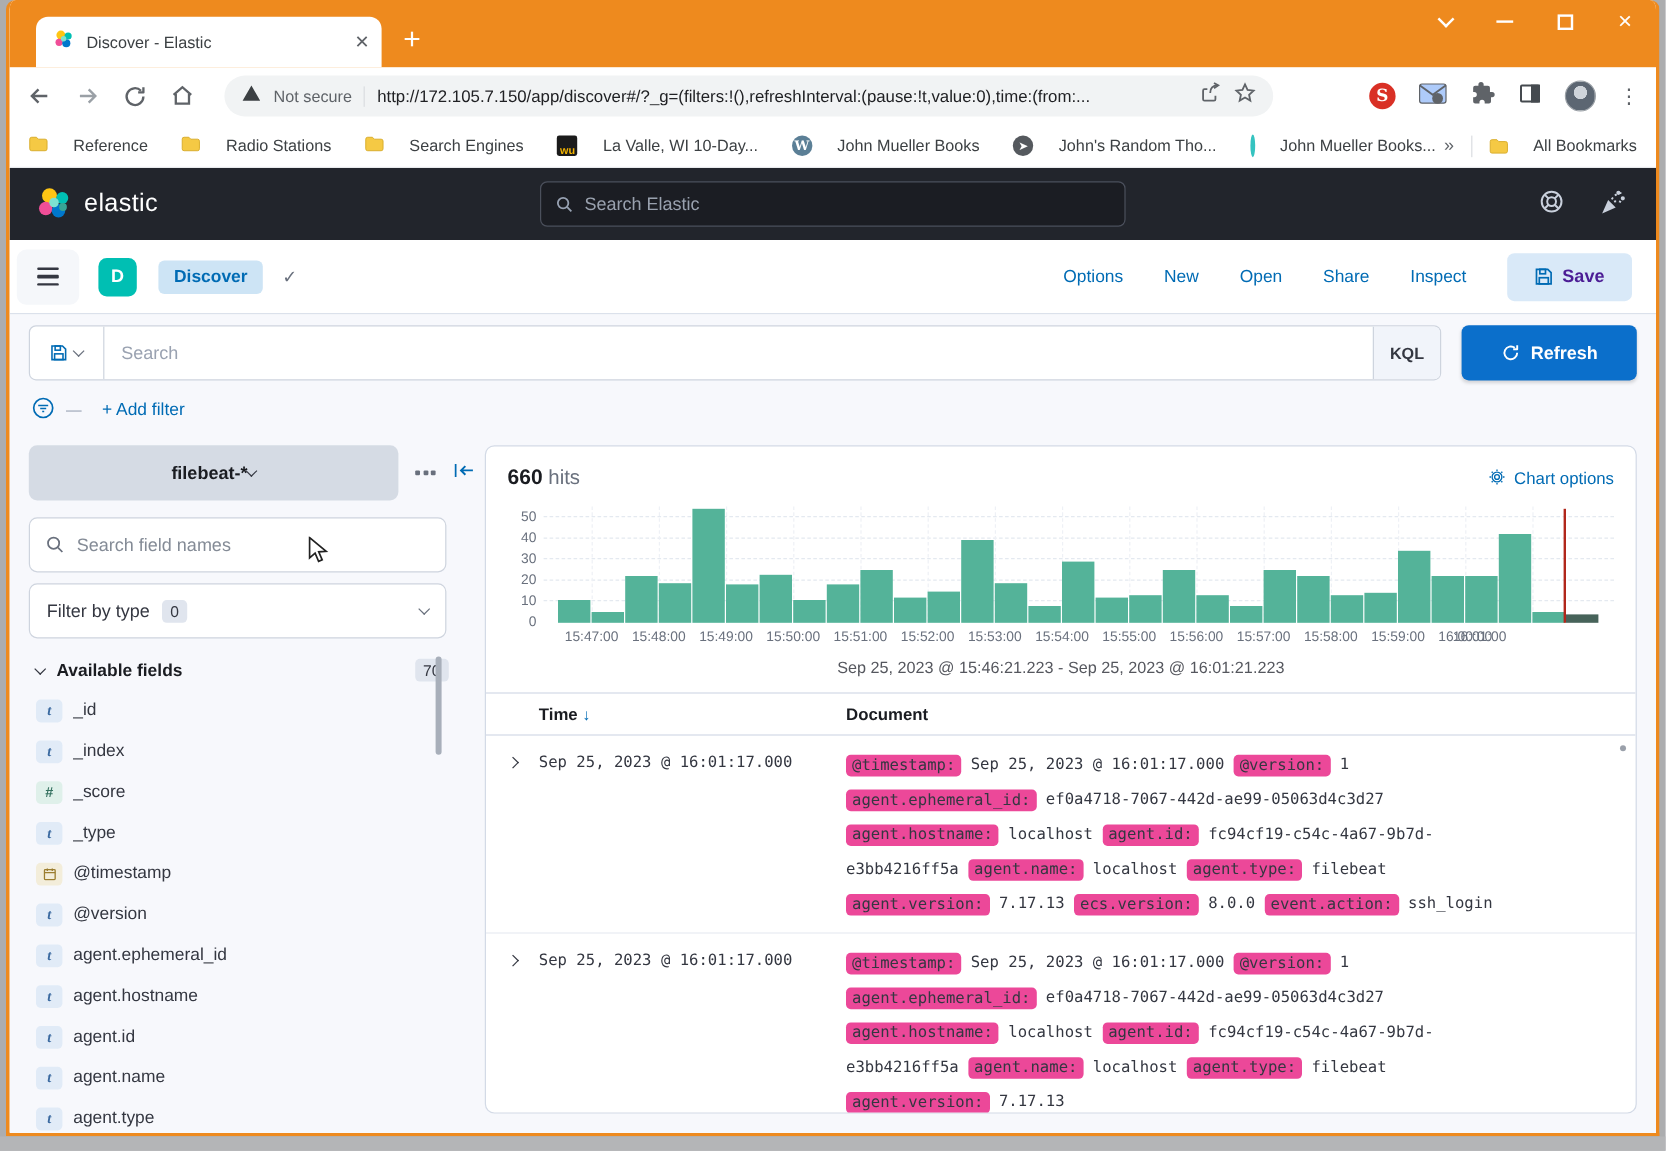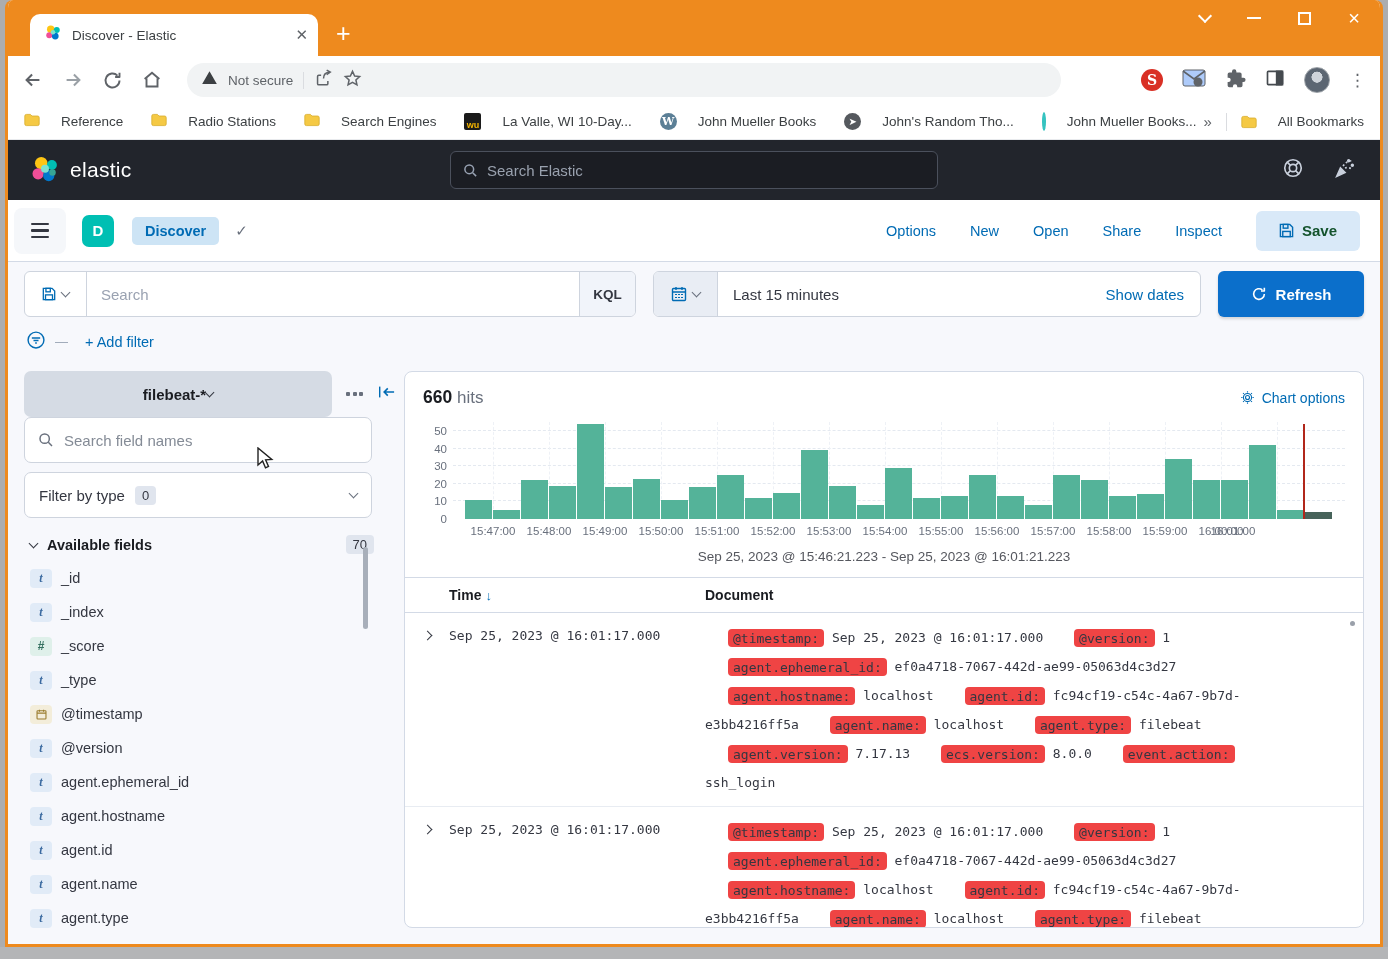--- a/index.html
+++ b/index.html
@@ -67,21 +67,21 @@
   .menu-btn { width:52px; height:46px; margin-left:6px; background:#F5F7FA; border-radius:8px;
     display:flex; flex-direction:column; align-items:center; justify-content:center; gap:4px; }
   .menu-bar { width:18px; height:2.4px; background:#343741; border-radius:1px; }
   .space-avatar { width:32px; height:32px; background:#00BFB3; border-radius:7px; color:#fff; font-weight:bold; font-size:15px;
     display:flex; align-items:center; justify-content:center; margin-left:16px; }
   .breadcrumb-pill { margin-left:18px; height:28px; background:#CDE4F5; border-radius:5px; color:#006BB4;
     font-weight:600; font-size:14.5px; display:flex; align-items:center; padding:0 13px; }
   .bc-check { color:#69707D; font-size:15px; margin-left:16px; }
   .nav-links { margin-left:auto; display:flex; align-items:center; gap:34px; }
   .nav-link { color:#006BB4; font-size:14.5px; }
-  .save-btn { width:104px; height:40px; background:#D9E9F8; border-radius:6px; color:#14532d; font-weight:600;
+  .save-btn { width:104px; height:40px; background:#D9E9F8; border-radius:6px; color:#4c1d95; font-weight:600;
     font-size:15px; display:flex; align-items:center; justify-content:center; gap:8px; margin-left:34px; }
 
   
   .app-body { height:685px; background:#F7F8FC; overflow:hidden; }
   .querybar { display:flex; gap:17px; margin:9px 16px 0; }
   .search-group { flex:1; display:flex; height:46px; border:1px solid #CED4DE; border-radius:6px; background:#fff; overflow:hidden; }
   .saved-q { width:62px; display:flex; align-items:center; justify-content:center; gap:6px; border-right:1px solid #CED4DE; }
   .q-input { flex:1; display:flex; align-items:center; padding:0 14px; color:#9AA2B1; font-size:15px; }
   .kql { width:56px; display:flex; align-items:center; justify-content:center; color:#343741; font-weight:600;
     font-size:13.5px; background:#F1F4FA; border-left:1px solid #CED4DE; }
@@ -97,21 +97,21 @@
 
   .content { display:flex; margin:17px 16px 0; gap:28px; }
 
   
   .sidebar { width:352px; position:relative; flex:none; }
   .sidebar-top { display:flex; align-items:center; width:384px; }
   .index-selector { width:308px; height:46px; background:#D5DBE4; border-radius:7px; display:flex;
     align-items:center; justify-content:center; gap:0; color:#1A1C21; font-weight:bold; font-size:15px; }
   .dots-ico { display:flex; gap:2.5px; margin-left:14px; }
   .dots-ico i { width:4px; height:4px; background:#69707D; border-radius:1px; }
-  .fields-search { width:348px; height:46px; background:#fff; border:1px solid #CED4DE;
+  .fields-search { margin-top:14px; width:348px; height:46px; background:#fff; border:1px solid #CED4DE;
     border-radius:7px; display:flex; align-items:center; padding:0 13px; gap:10px; color:#848B96; font-size:15px; }
   .filter-type { margin-top:9px; width:348px; height:46px; background:#fff; border:1px solid #CED4DE; border-radius:7px;
     display:flex; align-items:center; padding:0 14px; gap:10px; font-size:15px; color:#343741; }
   .count-badge { background:#E0E5EE; border-radius:4px; padding:2px 7px; font-size:13px; color:#343741; }
   .avail-row { margin-top:17px; display:flex; align-items:center; padding:0 2px 0 6px; }
   .avail-label { font-weight:bold; font-size:14.5px; color:#1A1C21; margin-left:10px; flex:1; }
   .field-list { margin-top:10px; }
   .field-item { display:flex; align-items:center; gap:9px; height:28px; margin:0 0 6px 6px; }
   .ft-badge { width:22px; height:19px; border-radius:4px; display:flex; align-items:center; justify-content:center;
     font-size:12px; font-weight:bold; font-family:"Liberation Serif",serif; font-style:italic; }
@@ -148,21 +148,21 @@
   .col-time { width:256px; flex:none; }
   .col-doc { width:560px; flex:none; }
   .th { font-weight:bold; font-size:14px; color:#1A1C21; }
   .sort-arrow { color:#006BB4; font-size:13px; margin-left:4px; font-weight:normal; }
   .doc-row { display:flex; padding:10px 0 9px; border-bottom:1px solid #E8ECF2; }
   .chev-right { width:7px; height:7px; border-right:1.8px solid #343741; border-bottom:1.8px solid #343741;
     transform:rotate(-45deg); margin-top:9px; }
   .mono { font-family:"DejaVu Sans Mono","Liberation Mono",monospace; font-size:13px; color:#343741; }
   .time-cell { padding-top:5px; }
   .doc-cell { line-height:29px; }
-  .fbadge { background:#ef4444; border-radius:4px; padding:1.5px 5px;margin-left:23px; }
+  .fbadge { background:#ec4899; border-radius:4px; padding:1.5px 5px; }
   .scroll-dot { position:absolute; right:8px; top:249px; width:5px; height:5px; border-radius:50%; background:#9AA0AA; }
 
   .chev { display:inline-block; width:7px; height:7px; border-right:1.8px solid #69707D; border-bottom:1.8px solid #69707D;
     transform:rotate(45deg); margin-top:-3px; }
   .chev.dark { border-color:#343741; }
 
   .cursor { position:absolute; left:256px; top:447px; z-index:99; }
   .bottom-strip { position:absolute; left:0; right:0; bottom:0; height:12px; background:#B4B5B7; }
 </style>
 </head>
@@ -216,20 +216,21 @@
           <path d="M6 10v9h12v-9"></path>
         </svg>
       </span>
     <div class="omnibox">
       <span>
         <svg width="17" height="16" viewBox="0 0 24 24" fill="#3C4043">
             <path d="M12 2L1 21h22L12 2zm1 14h-2v2h2v-2zm0-7h-2v5h2V9z"></path>
           </svg></span>
       <span class="not-secure">Not secure</span>
       <span class="omni-divider"></span>
+      <span class="url-text">http://172.105.7.150/app/discover#/?_g=(filters:!(),refreshInterval:(pause:!t,value:0),time:(from:...</span>
       <span>
         <svg width="19" height="19" viewBox="0 0 24 24" fill="none" stroke="#5F6368" stroke-width="1.9">
             <path d="M9 8H6a1.5 1.5 0 0 0-1.5 1.5v9A1.5 1.5 0 0 0 6 20h10a1.5 1.5 0 0 0 1.5-1.5V15"></path>
             <path d="M12 12c0-5 2-8 8-8"></path>
             <path d="M16 1.5L20.5 4 16 7"></path>
           </svg></span>
       <span>
         <svg width="19" height="19" viewBox="0 0 24 24" fill="none" stroke="#5F6368" stroke-width="1.9">
             <path d="M12 3l2.7 5.8 6.3.7-4.7 4.3 1.3 6.2-5.6-3.2-5.6 3.2 1.3-6.2L3 9.5l6.3-.7z"></path>
           </svg></span>
@@ -379,32 +380,20 @@
         <div class="saved-q">
           <svg width="14" height="14" viewBox="0 0 16 16" fill="none" stroke="#006BB4" stroke-width="1.5">
               <path d="M1.5 1.5h10l3 3v10h-13z"></path>
               <rect x="4.5" y="1.5" width="5" height="4"></rect>
               <rect x="4" y="9" width="8" height="5.5"></rect>
             </svg>
           <span class="chev"></span>
         </div>
         <div class="q-input">Search</div>
         <div class="kql">KQL</div>
-      </div>
-      <div class="time-group">
-        <div class="cal-btn">
-          <svg width="16" height="16" viewBox="0 0 16 16" fill="none" stroke="#006BB4" stroke-width="1.4">
-              <rect x="1.5" y="2.5" width="13" height="12" rx="1"></rect>
-              <path d="M1.5 6h13M5 1v3M11 1v3"></path>
-              <path d="M4 8.5h2M7 8.5h2M10 8.5h2M4 11.5h2M7 11.5h2M10 11.5h2" stroke-width="1.2"></path>
-            </svg>
-          <span class="chev"></span>
-        </div>
-        <div class="time-text">Last 15 minutes</div>
-        <div class="show-dates">Show dates</div>
       </div>
       <div class="refresh-btn">
         <svg width="16" height="16" viewBox="0 0 24 24" fill="none" stroke="#fff" stroke-width="2.4">
             <path d="M20 12a8 8 0 1 1-3-6.2"></path>
             <path d="M20 2.5v5h-5" stroke-linejoin="round"></path>
           </svg>
         <span>Refresh</span>
       </div>
     </div>
     <div class="filterbar">

